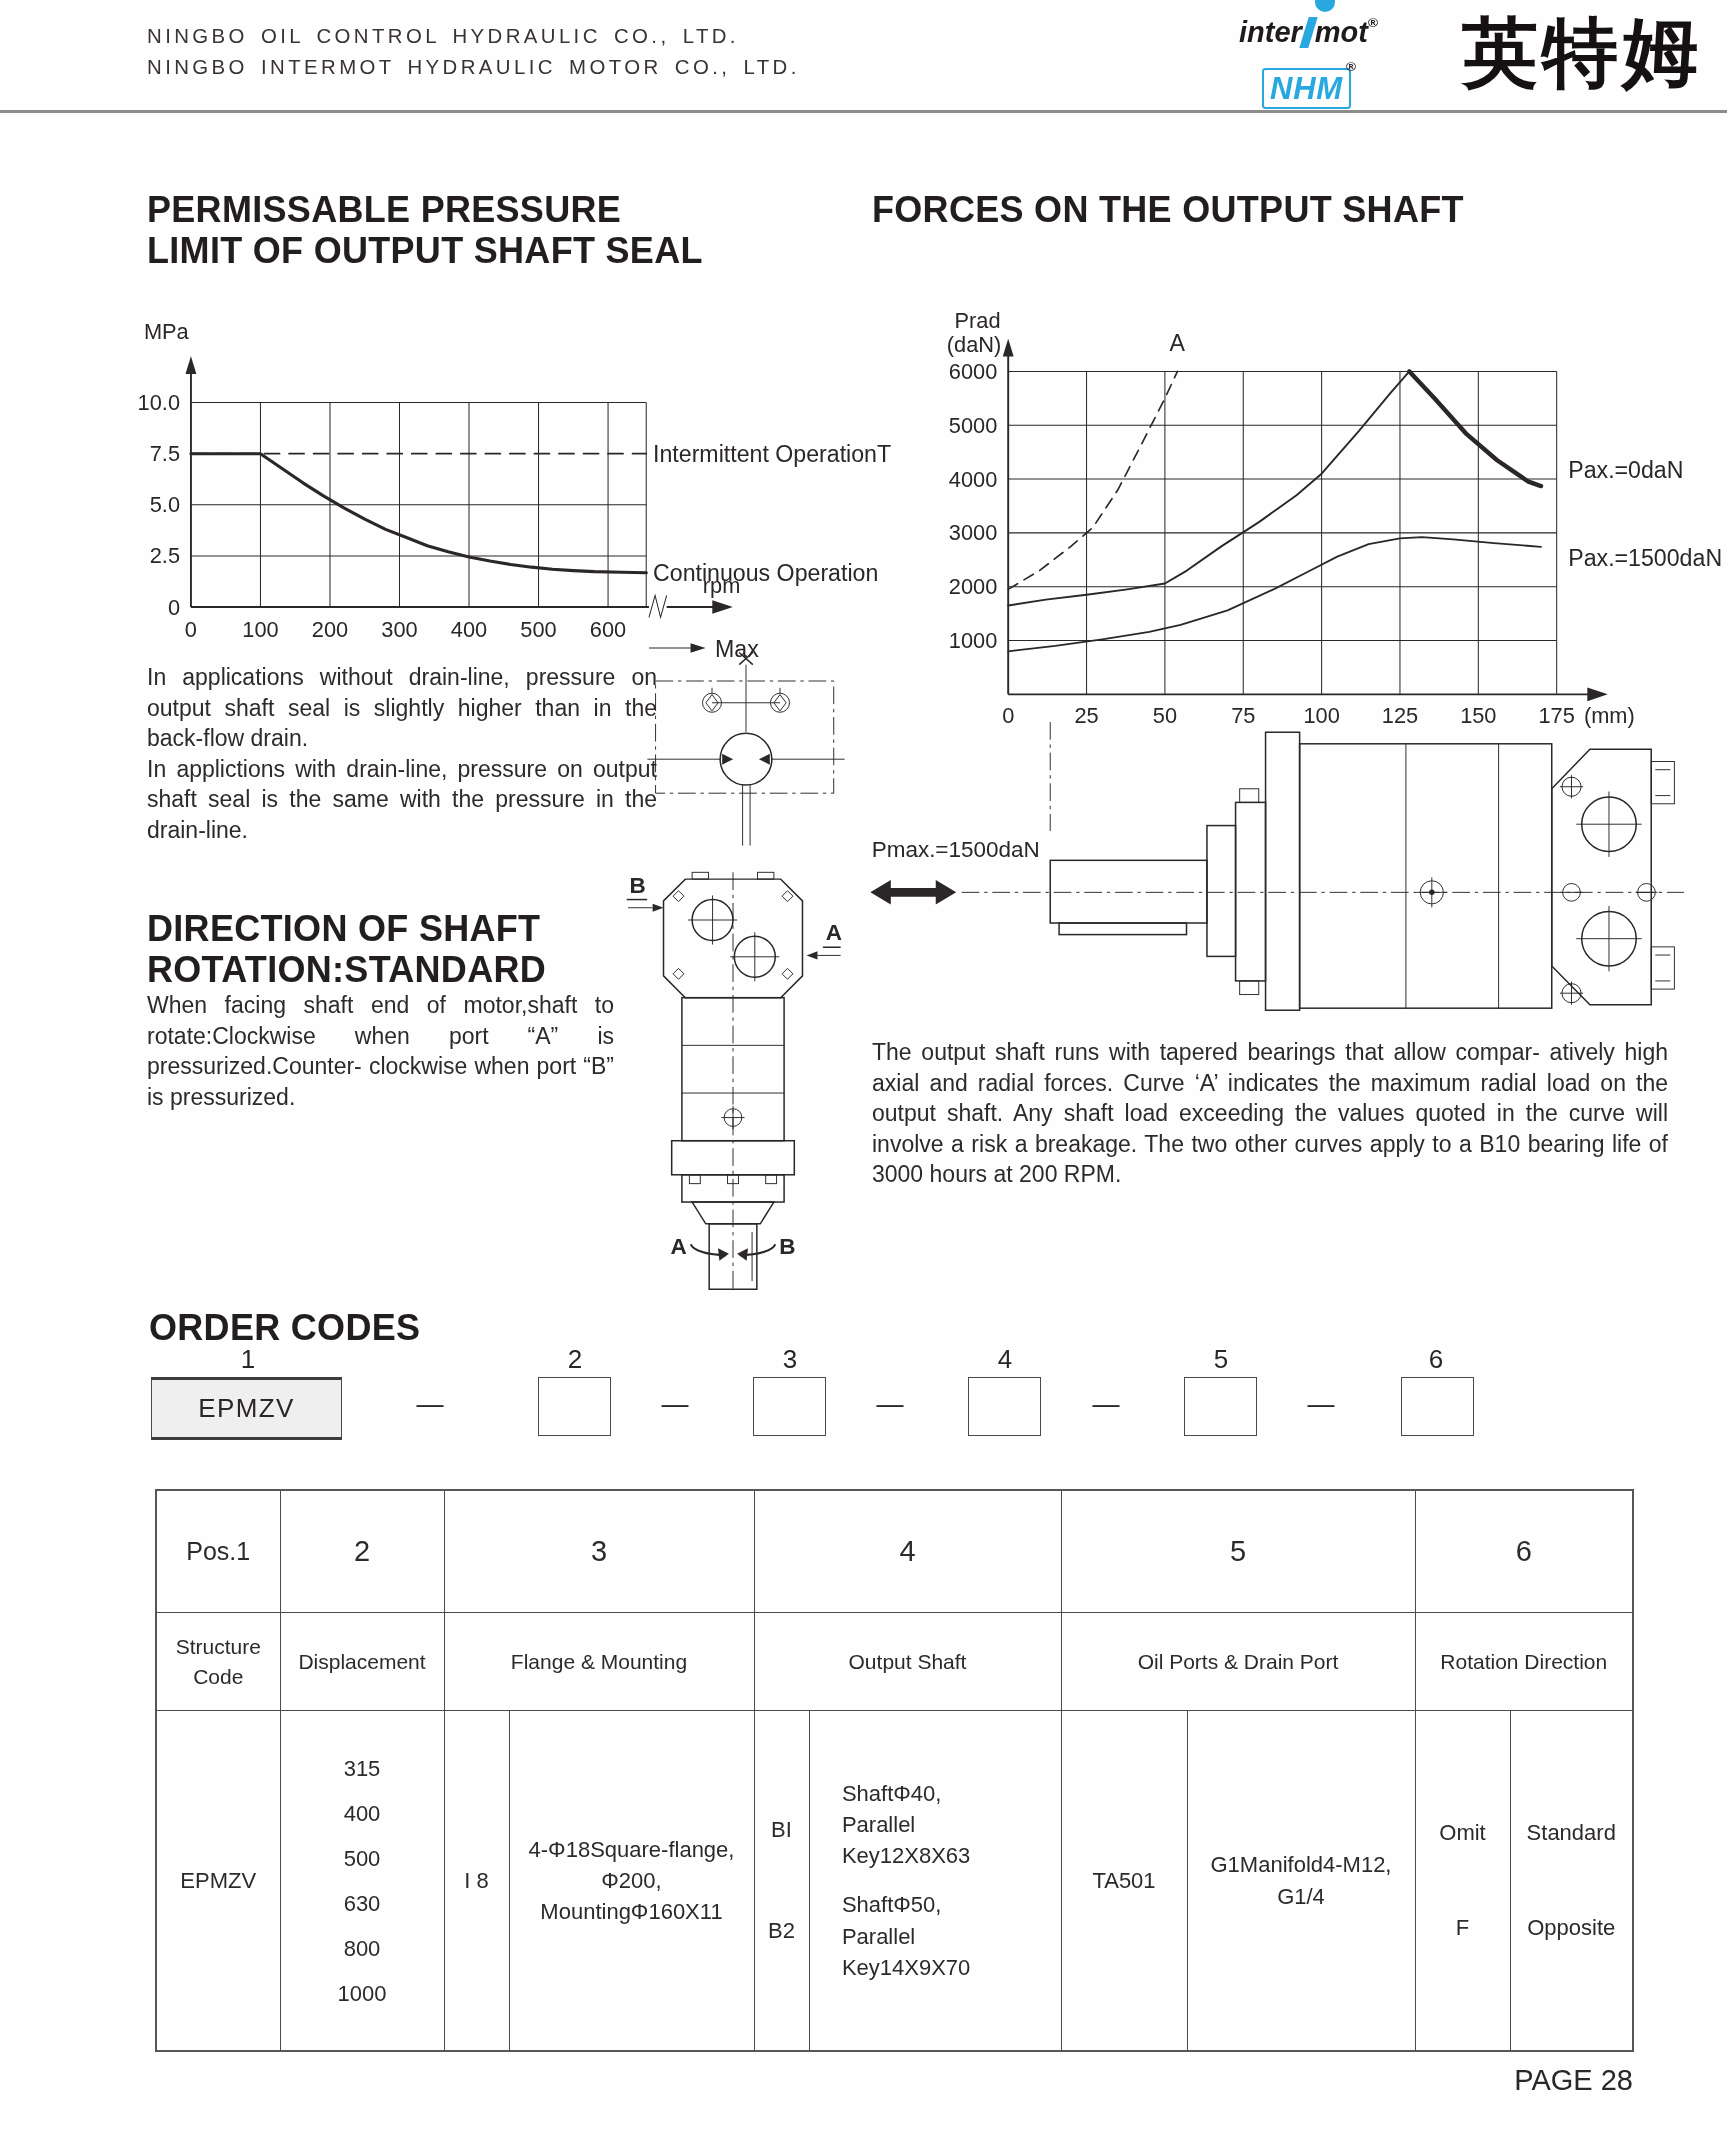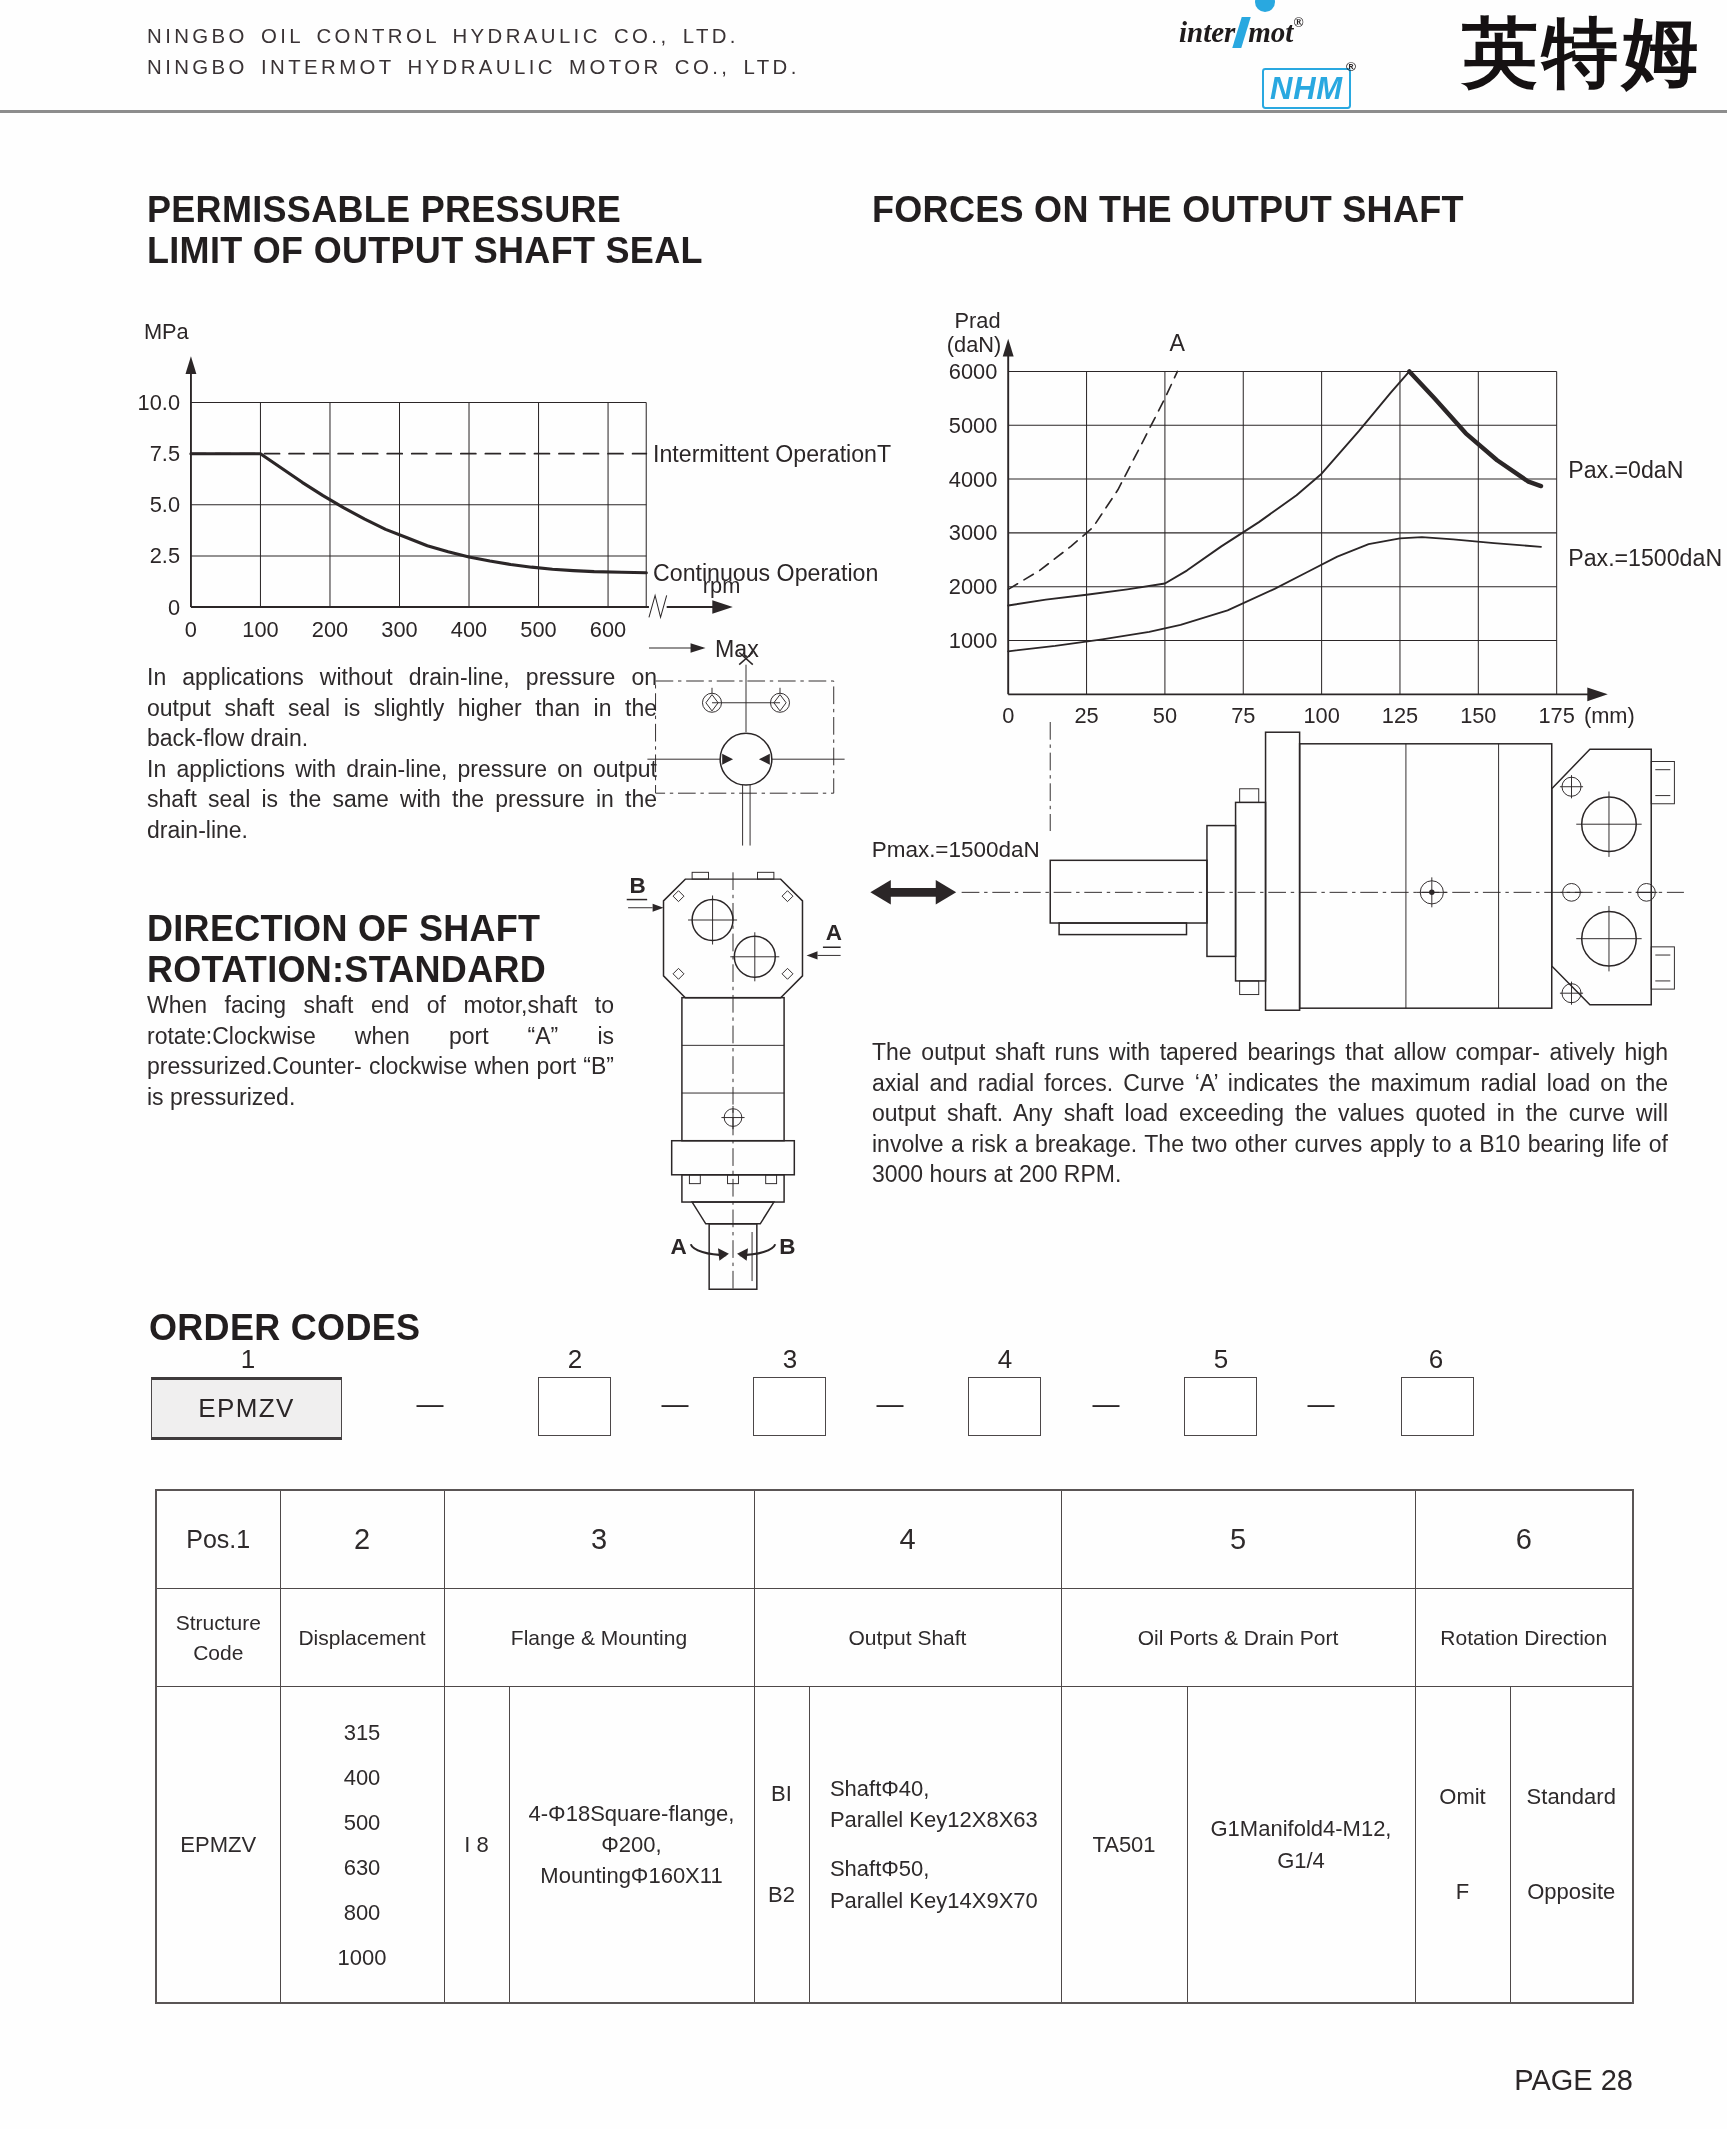--- a/index.html
+++ b/index.html
@@ -3,21 +3,21 @@
 <meta charset="utf-8">
 <style>
   html,body{margin:0;padding:0;background:#d9d9d9;}
   .page{position:relative;width:1728px;height:2129px;background:#fefefe;
         font-family:"Liberation Sans",sans-serif;color:#2b2627;overflow:hidden;margin:0 auto;}
   .abs{position:absolute;}
 
   
   .company{font-size:20.4px;letter-spacing:3.4px;word-spacing:4.1px;color:#3a3335;}
   .header-rule{position:absolute;left:0;top:110px;width:1728px;height:3.4px;background:#8d8d8d;}
-  .brand{position:absolute;left:1179px;top:15px;font-style:italic;font-weight:bold;font-size:29px;color:#1f1b1c;font-family:Liberation Serif, serif;}
+  .brand{position:absolute;left:1239px;top:15px;font-style:italic;font-weight:bold;font-size:29px;color:#1f1b1c;}
   .brand .istem{display:inline-block;width:8.9px;height:31px;background:#29a8e0;transform:skewX(-17deg);
                 vertical-align:-5.5px;margin:0 2px;position:relative;}
   .brand .idot{position:absolute;left:76px;top:-23px;width:20.4px;height:20.4px;border-radius:50%;background:#29a8e0;}
   .reg{font-size:13.6px;font-style:normal;font-weight:bold;vertical-align:15px;}
   .nhm{position:absolute;left:1262px;top:68px;border:2.7px solid #29a8e0;color:#29a8e0;border-radius:3.4px;
        font-weight:bold;font-size:31px;letter-spacing:0.7px;padding:0.7px 6.1px;font-style:italic;}
   .nhm-reg{position:absolute;left:1346px;top:59px;font-size:13.6px;font-weight:bold;}
   .cjk{position:absolute;left:1462px;top:2.7px;font-size:76px;font-weight:bold;letter-spacing:4.1px;color:#151112;}
 
   .sec-title{font-size:36px;font-weight:bold;line-height:1.14;letter-spacing:0.3px;color:#221e1f;}
@@ -41,21 +41,21 @@
   .ocode-num{position:absolute;width:82px;text-align:center;font-size:26px;}
   .ocode-box{position:absolute;width:71px;height:57px;border:1.7px solid #4c4748;background:#fff;}
   .ocode-box.first{width:189px;background:#f0efef;border-top:3.4px solid #3f3b3c;border-bottom:3.4px solid #3f3b3c;
        display:flex;align-items:center;justify-content:center;font-size:26px;letter-spacing:1.4px;}
   .ocode-dash{position:absolute;width:48px;text-align:center;font-size:27px;}
 
   
   table.codes{position:absolute;left:155px;top:1489px;border-collapse:collapse;table-layout:fixed;
        border:2.7px solid #5a5555;}
   table.codes td{border:1.6px solid #4e4949;text-align:center;vertical-align:middle;
-       font-size:22px;padding:0;color:#2e2a2b;}
+       font-size:22px;padding:12px;color:#2e2a2b;}
   tr.pos-row td{height:97px;font-size:29px;}
   tr.pos-row td.pos1{font-size:25px;}
   tr.name-row td{height:97px;font-size:21px;line-height:1.4;padding:0 12.3px;}
   tr.body-row td{height:315px;}
   .stack{display:flex;flex-direction:column;justify-content:center;align-items:center;height:315px;}
   .disp-item{line-height:45px;}
   .pre-left{text-align:left;white-space:pre-line;padding-left:20.4px;line-height:1.42;}
   .gap110{gap:75px;}
   .gap84{gap:69px;}
   .gap26{gap:17.7px;align-items:flex-start;}

